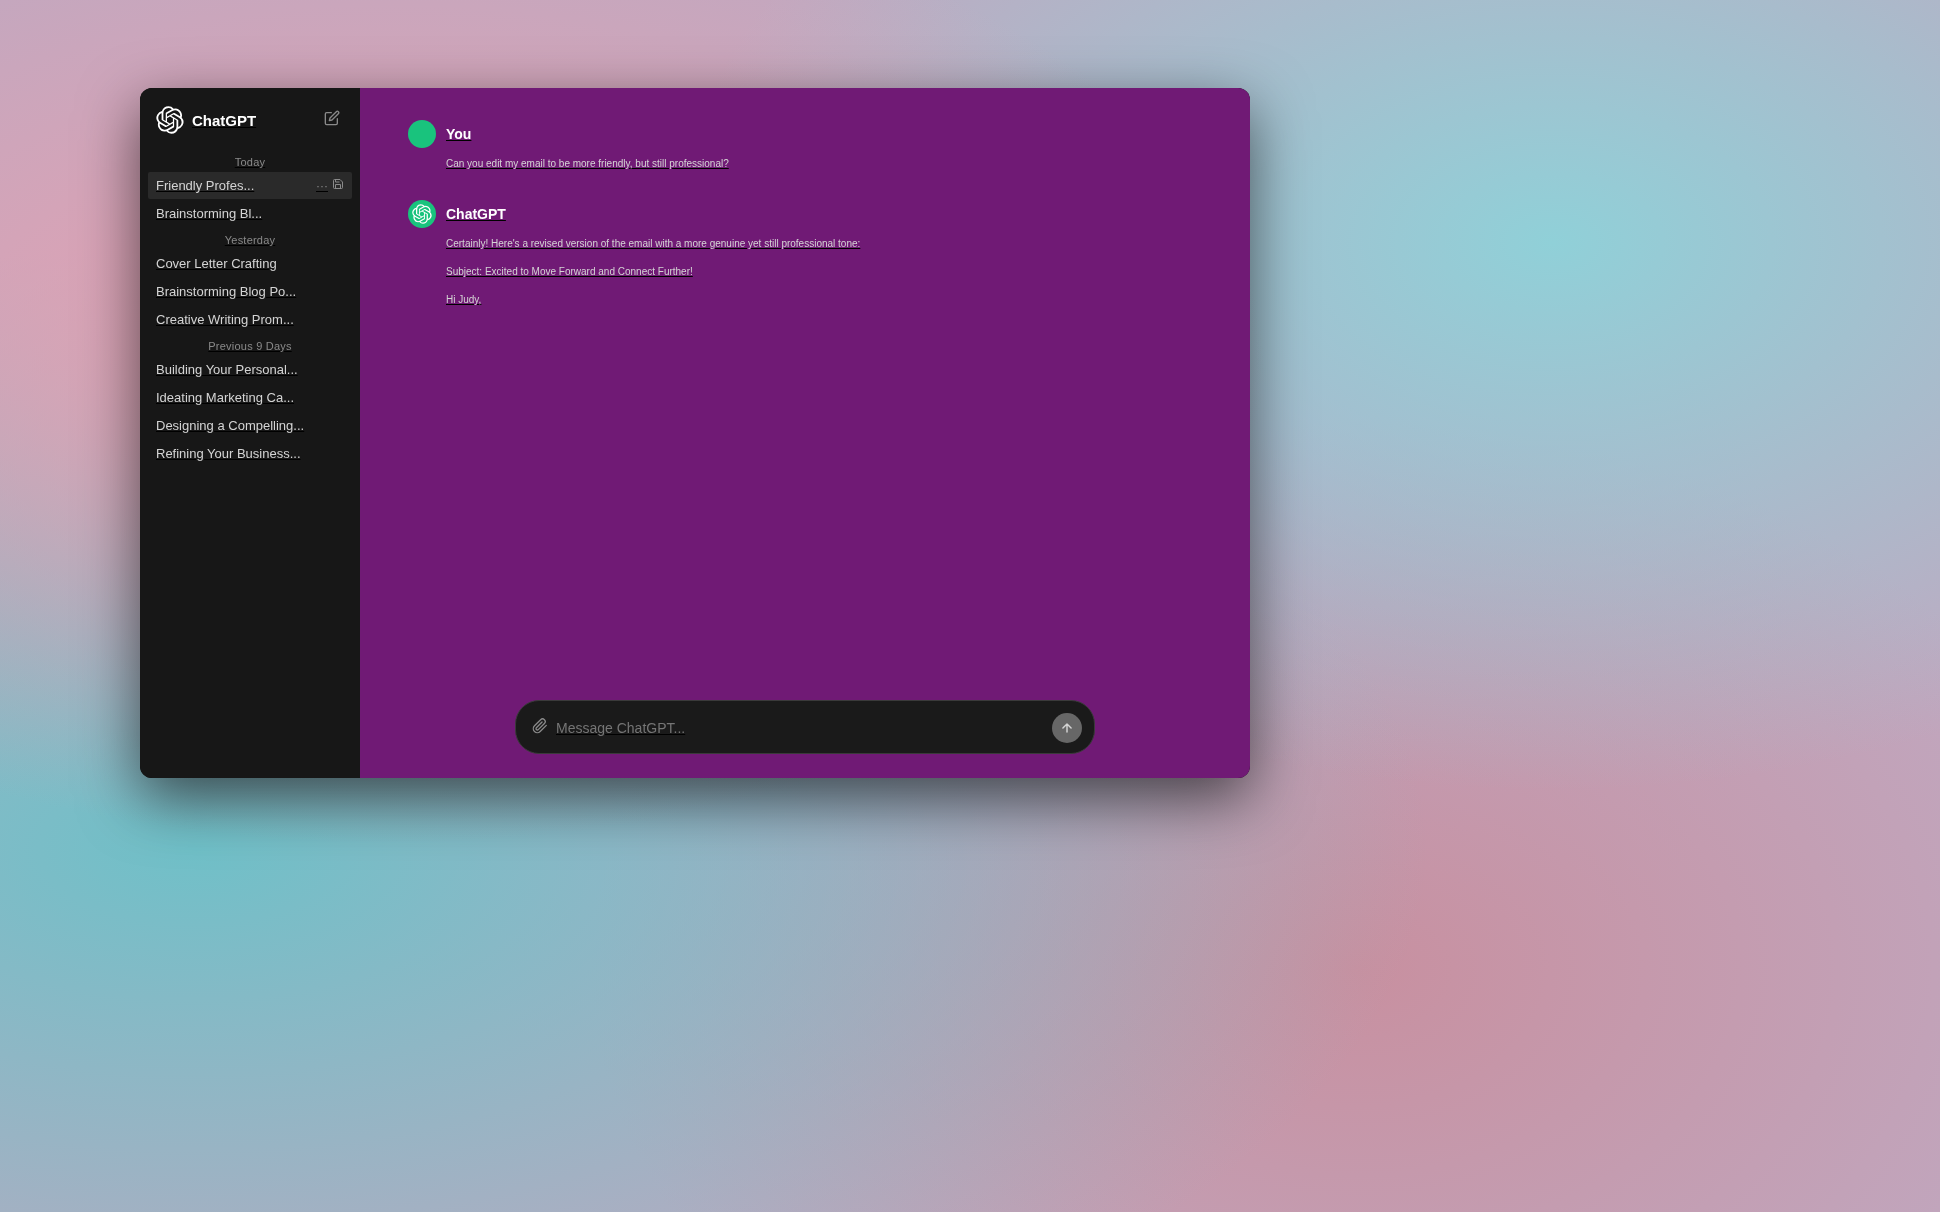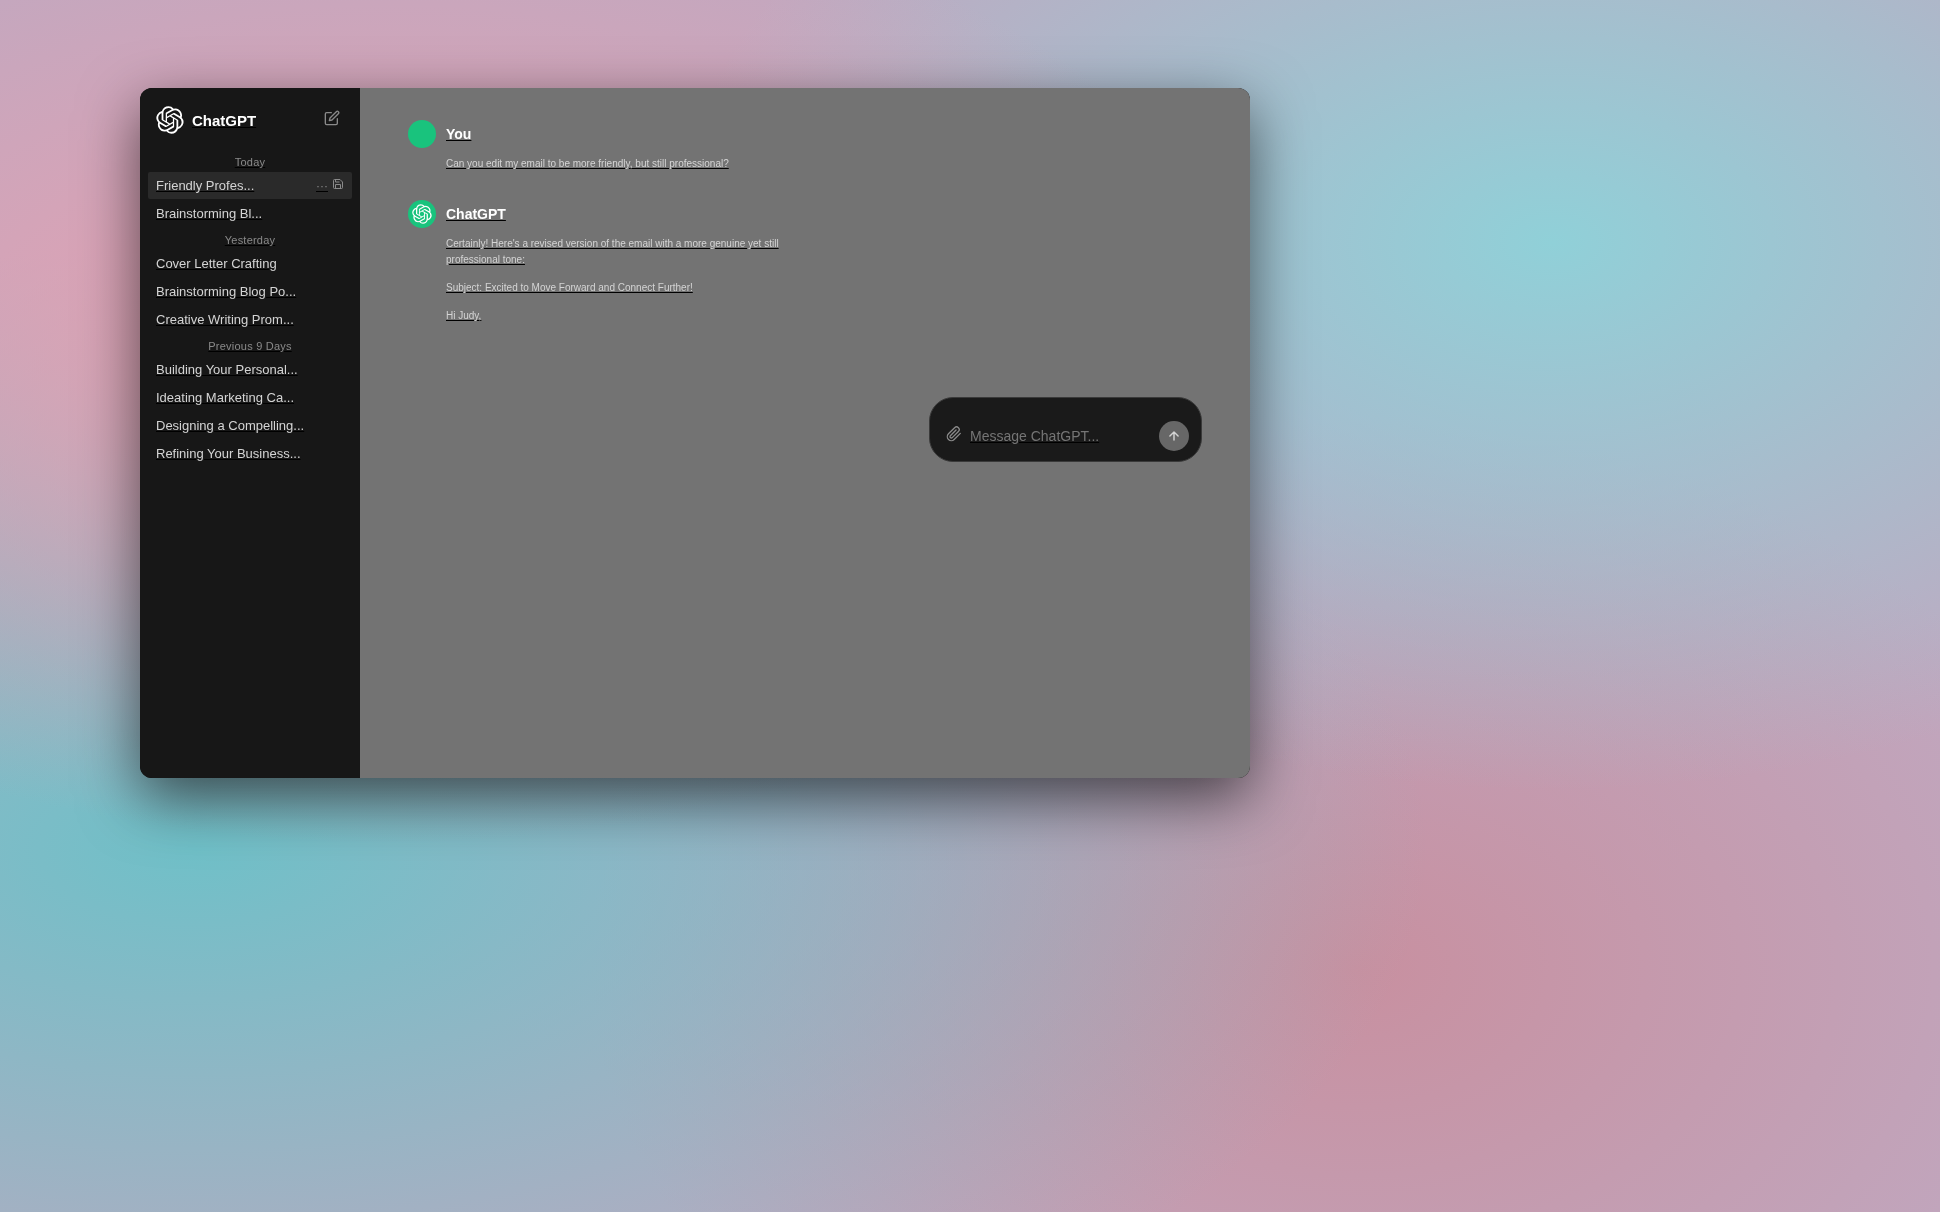--- a/index.html
+++ b/index.html
@@ -117,23 +117,23 @@
       display: flex;
       align-items: center;
       gap: 4px;
       color: #8a8a8a;
       font-size: 12px;
     }
 
     
     .main-content {
       flex: 1;
-      background: #737373;
-      display: flex;
-      flex-direction: row;
+      background: #701a75;
+      display: flex;
+      flex-direction: column;
       position: relative;
     }
 
     .chat-area {
       flex: 1;
       padding: 32px 48px 16px 48px;
       overflow-y: auto;
       display: flex;
       flex-direction: column;
       gap: 28px;
@@ -215,21 +215,21 @@
     }
 
     .input-container {
       width: 100%;
       max-width: 580px;
       background: #1a1a1a;
       border: 1px solid #3a3a3a;
       border-radius: 24px;
       display: flex;
       align-items: center;
-      padding: 23px 12px 10px 16px;
+      padding: 12px 12px 10px 16px;
       gap: 8px;
     }
 
     .attach-icon {
       color: #8a8a8a;
       font-size: 16px;
       cursor: pointer;
       flex-shrink: 0;
     }
 

